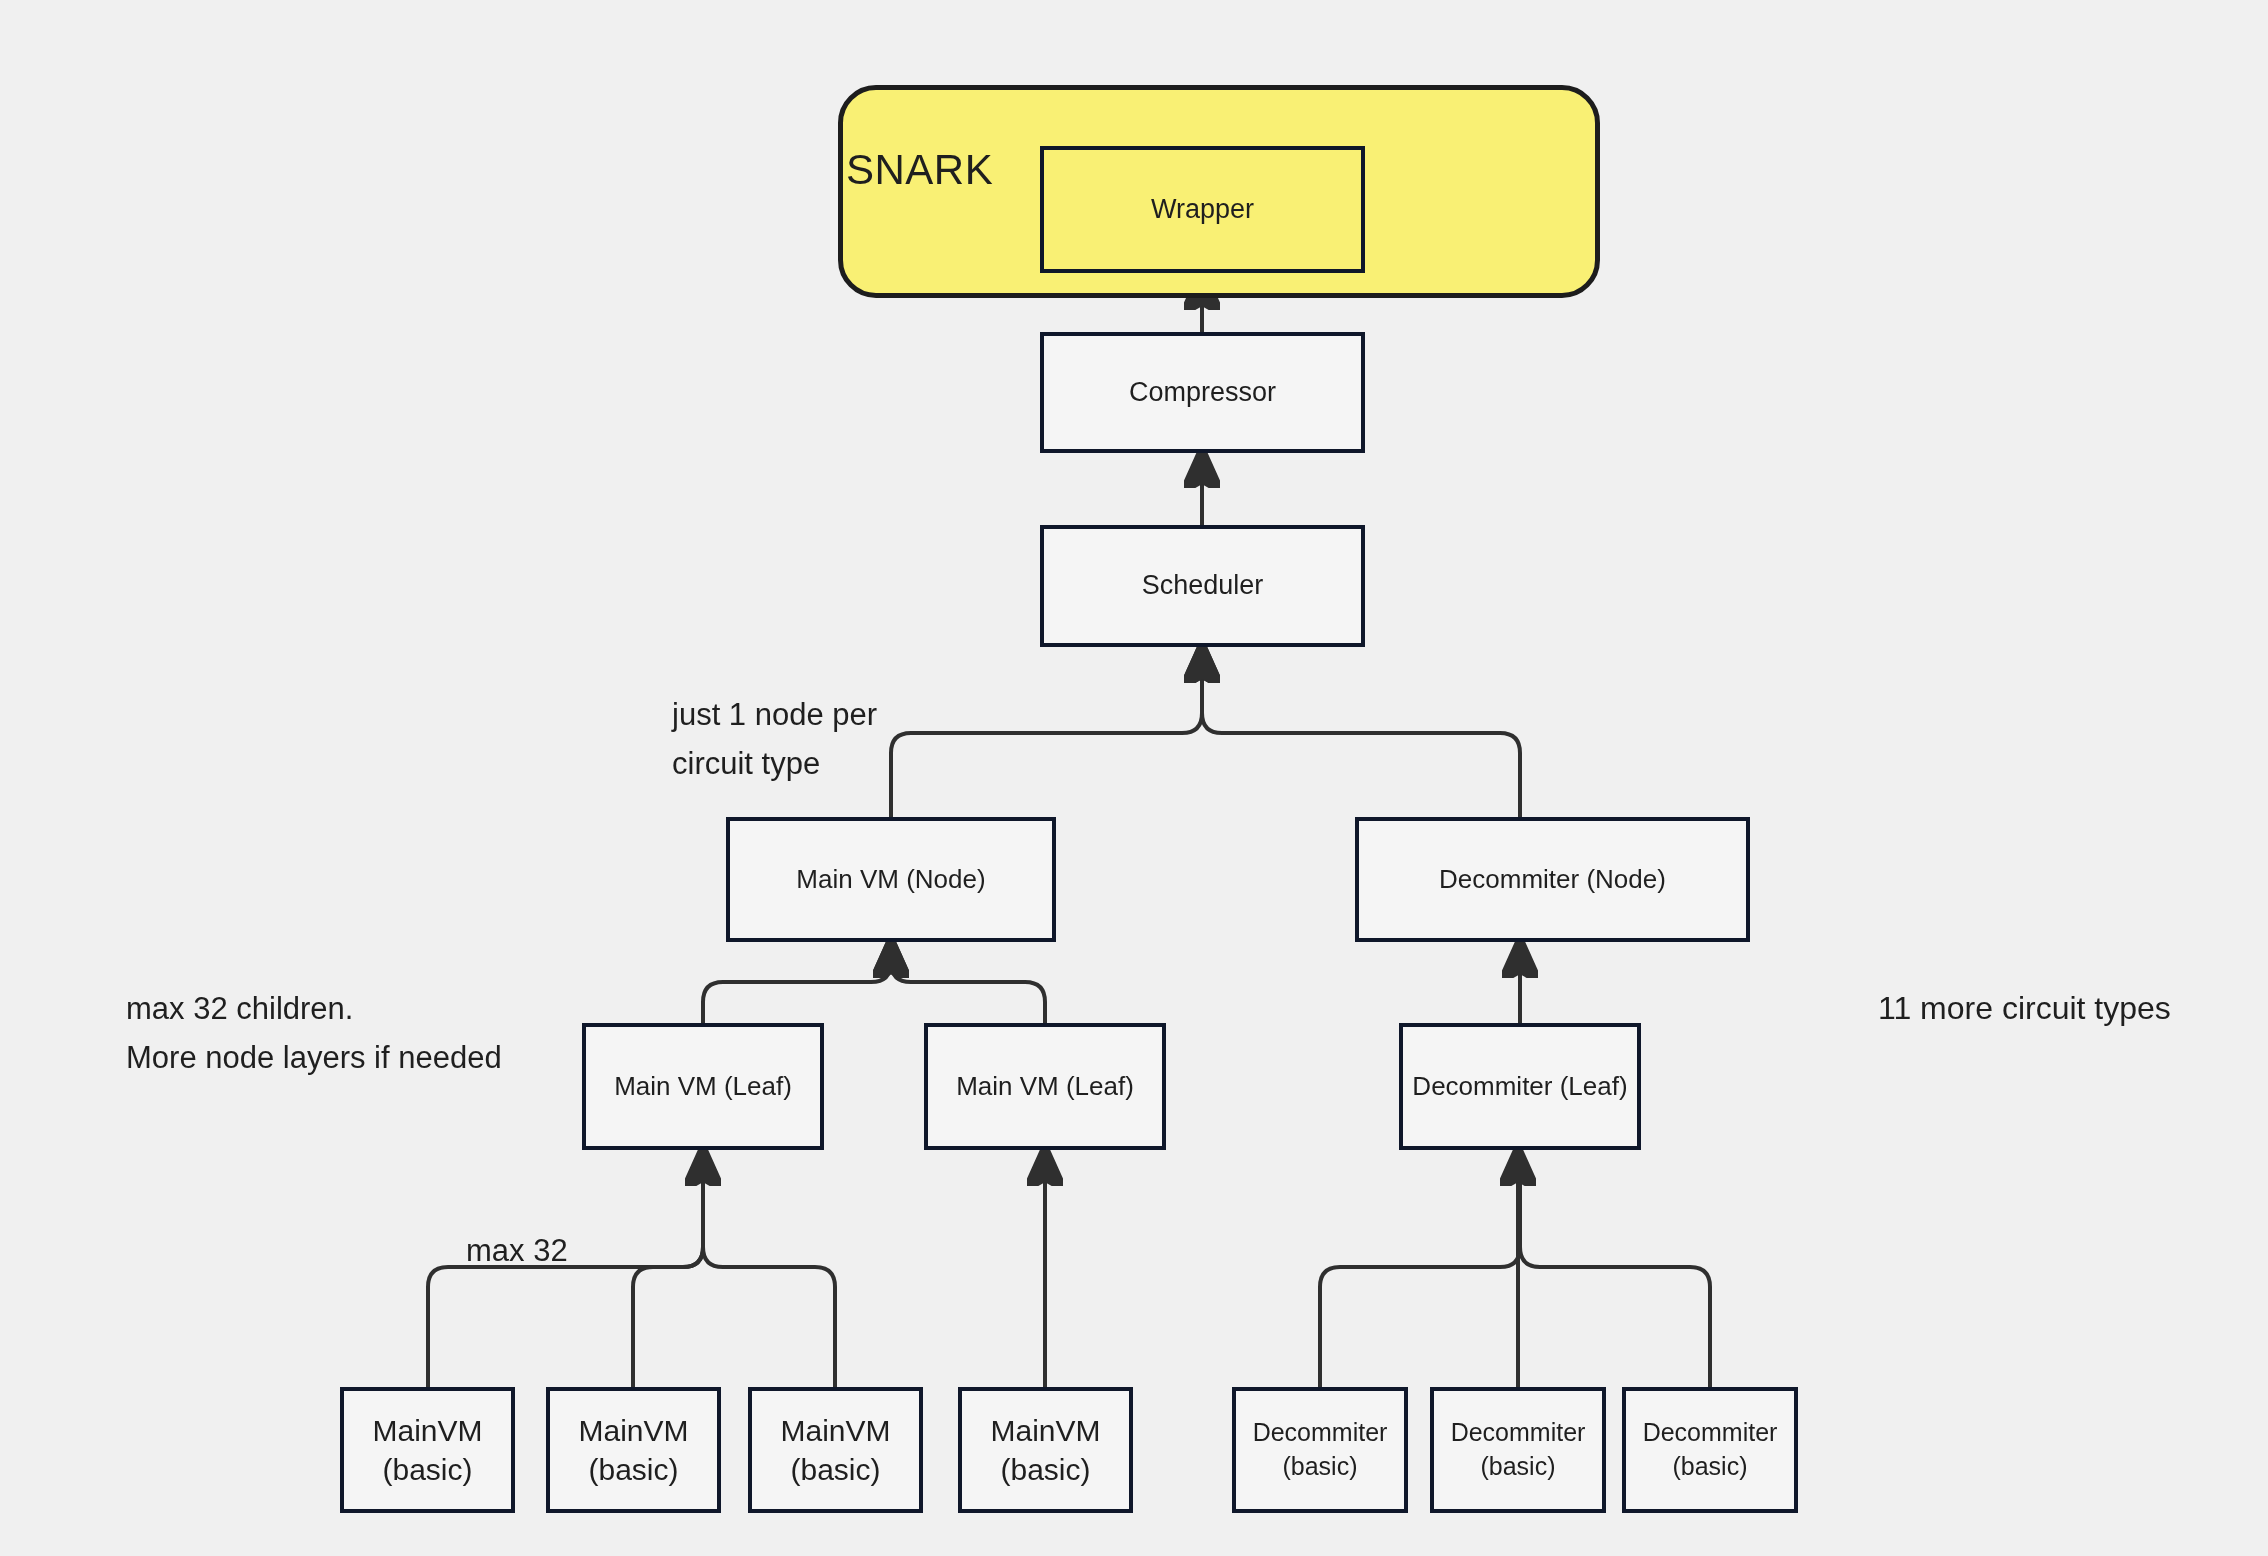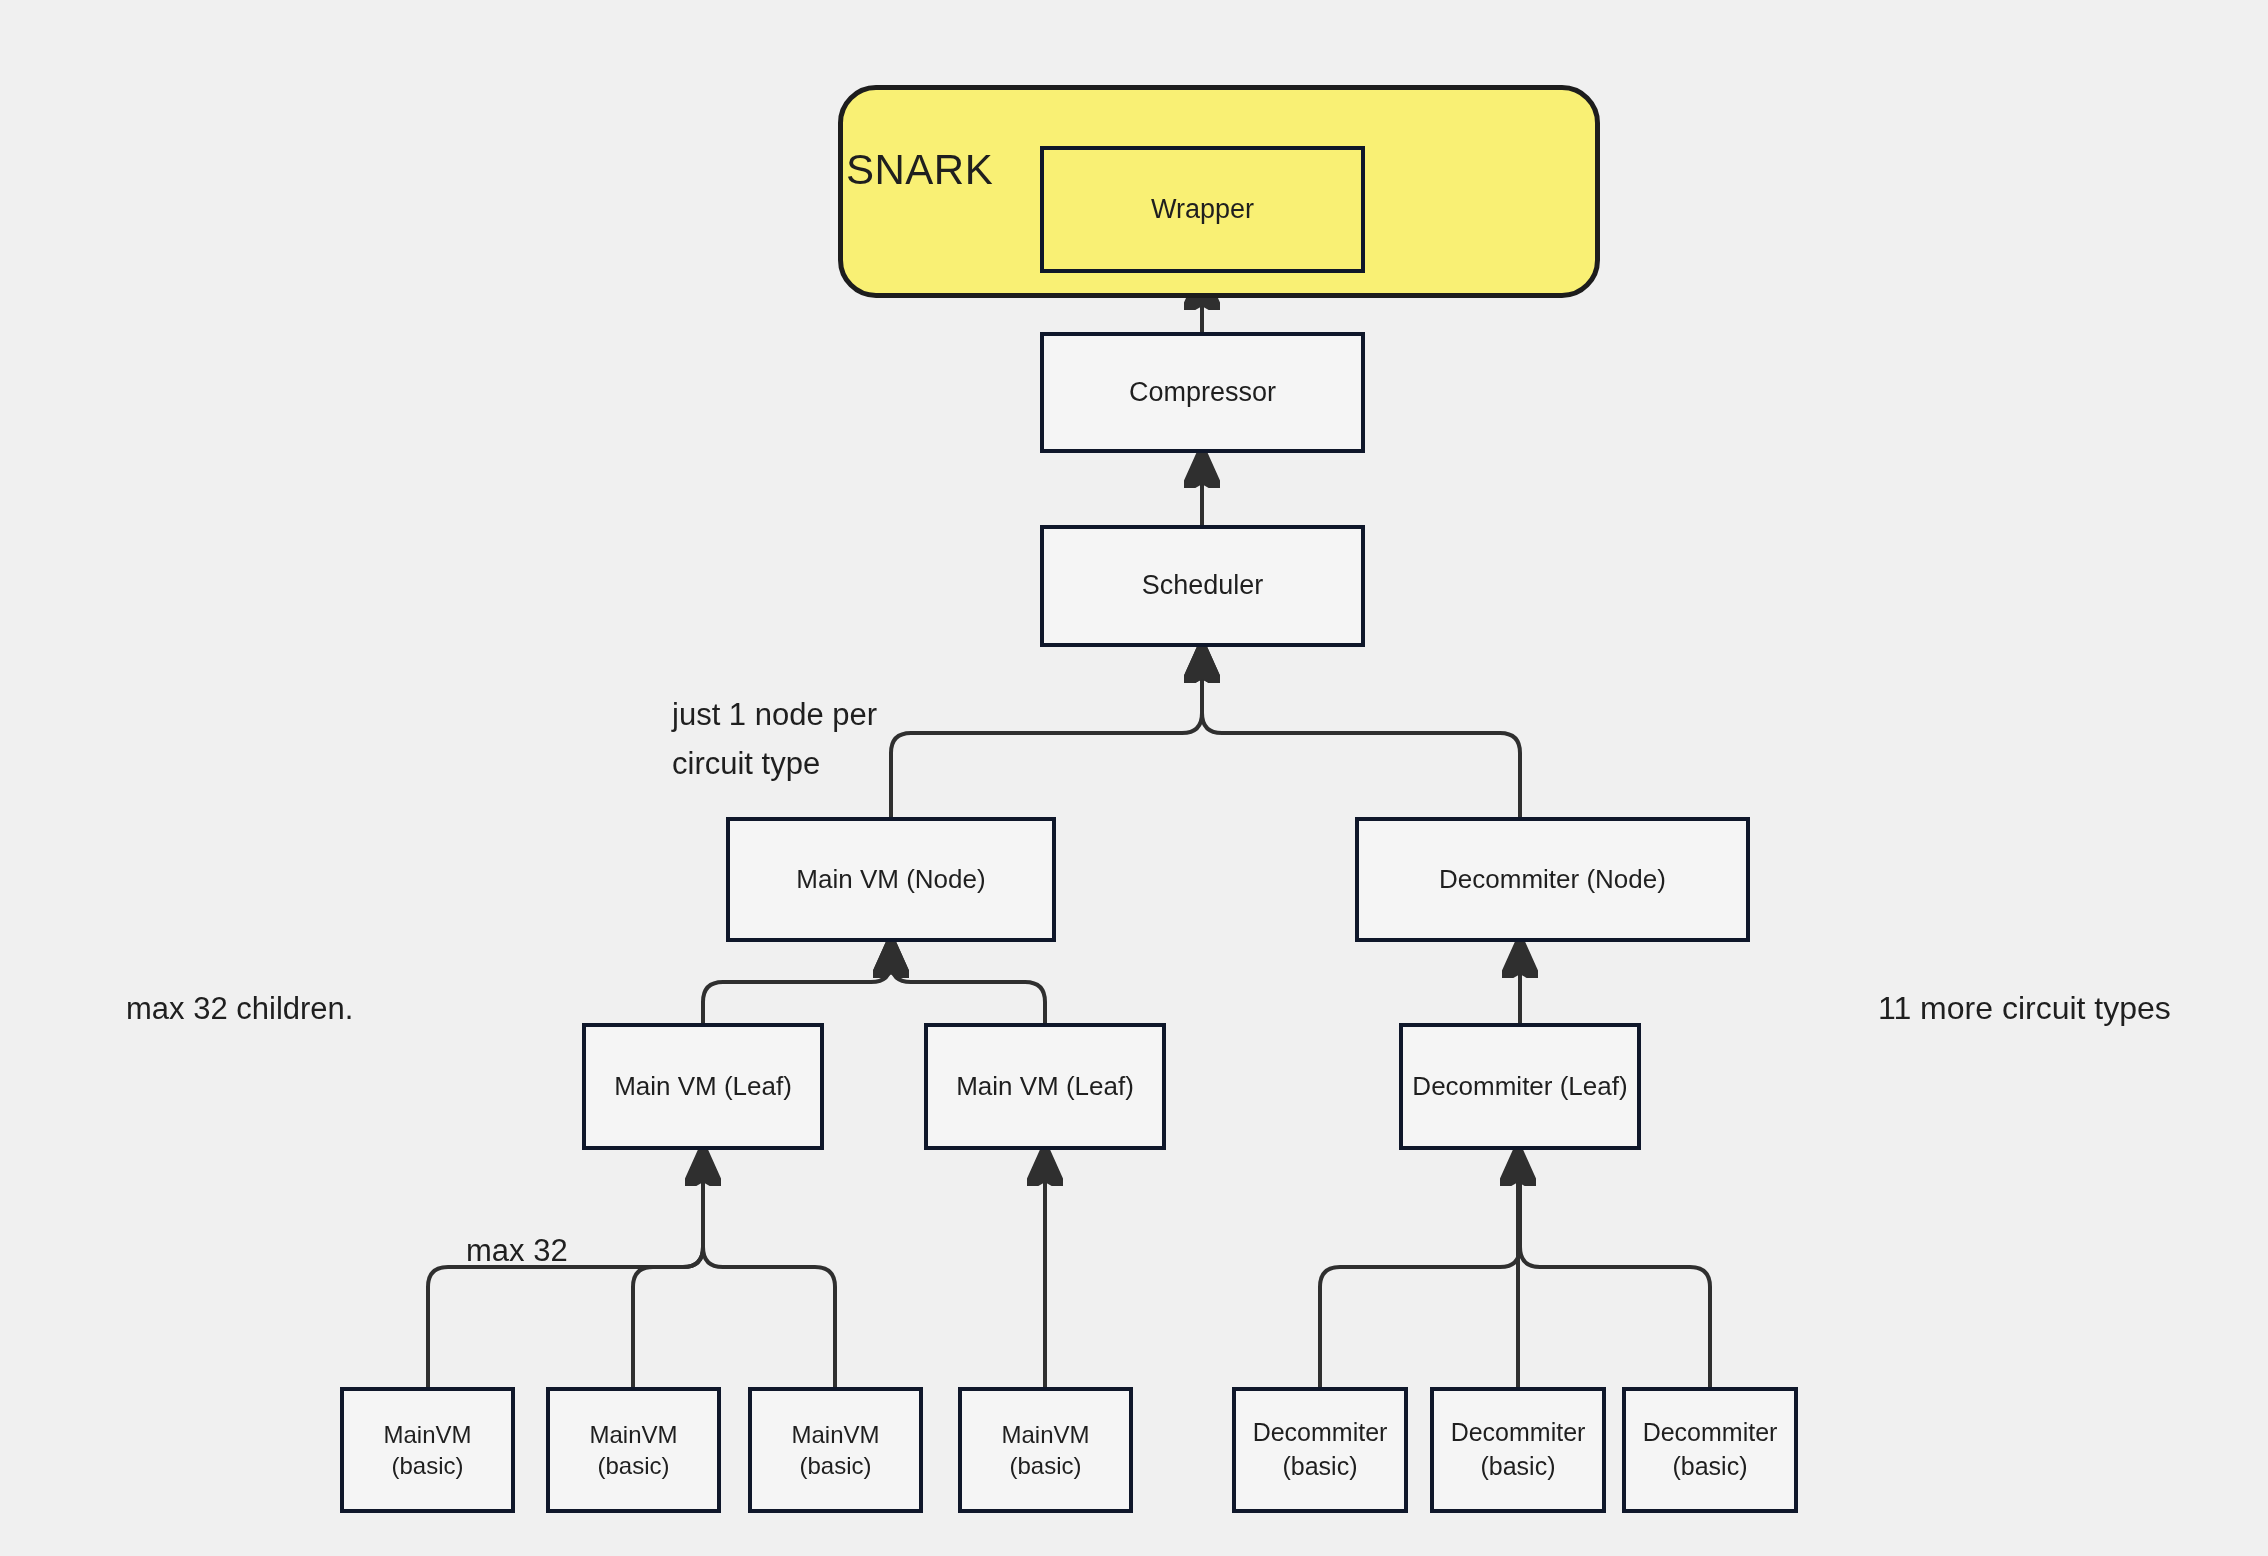--- a/index.html
+++ b/index.html
@@ -47,21 +47,21 @@
 
   .box-wrapper     { left: 1040px; top: 146px; width: 325px; height: 127px; background: transparent; font-size: 27px; }
   .box-compressor  { left: 1040px; top: 332px; width: 325px; height: 121px; font-size: 27px; }
   .box-scheduler   { left: 1040px; top: 525px; width: 325px; height: 122px; font-size: 27px; }
   .box-mainvm-node { left: 726px;  top: 817px; width: 330px; height: 125px; }
   .box-dec-node    { left: 1355px; top: 817px; width: 395px; height: 125px; }
   .box-leaf-left   { left: 582px;  top: 1023px; width: 242px; height: 127px; }
   .box-leaf-right  { left: 924px;  top: 1023px; width: 242px; height: 127px; }
   .box-dec-leaf    { left: 1399px; top: 1023px; width: 242px; height: 127px; }
 
-  .basic-main { top: 1387px; width: 175px; height: 126px; font-size: 24px; line-height: 1.3; }
+  .basic-main { top: 1387px; width: 175px; height: 126px; font-size: 30px; line-height: 1.3; }
   .basic-dec  { top: 1387px; width: 176px; height: 126px; font-size: 25px; line-height: 1.35; }
   .b1 { left: 340px; }  .b2 { left: 546px; }  .b3 { left: 748px; }  .b4 { left: 958px; }
   .d1 { left: 1232px; } .d2 { left: 1430px; } .d3 { left: 1622px; }
 
   .annotation {
     position: absolute;
     font-size: 31px;
     line-height: 49px;
     color: #1F1F1F;
     white-space: nowrap;
@@ -156,20 +156,21 @@
   <div class="node basic-dec d3">
     <span class="lbl">Decommiter (basic)</span>
   </div>
 
   <div class="annotation ann-just-one">
     <div>just 1 node per</div>
     <div>circuit type</div>
   </div>
   <div class="annotation ann-max-child">
     <div>max 32 children.</div>
+    <div>More node layers if needed</div>
   </div>
   <div class="annotation ann-max-32">
     <div>max 32</div>
   </div>
   <div class="annotation ann-more">
     <div>11 more circuit types</div>
   </div>
 
 </div>
 

